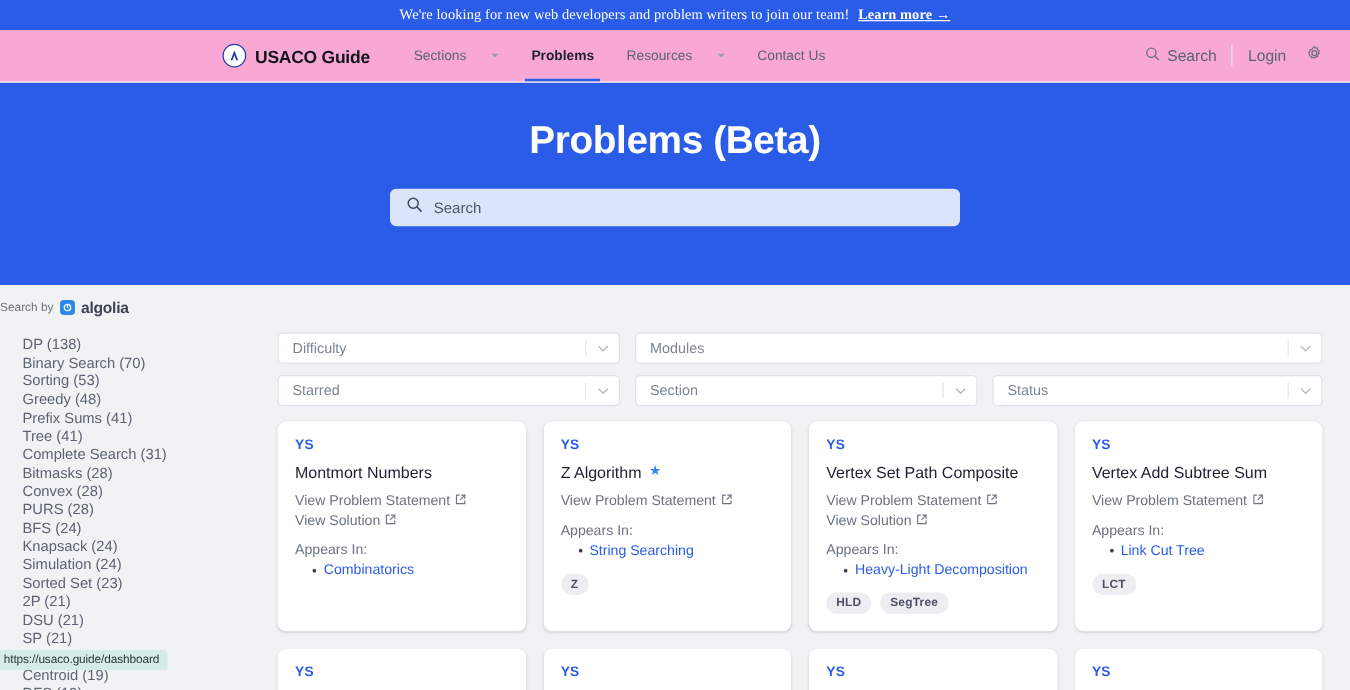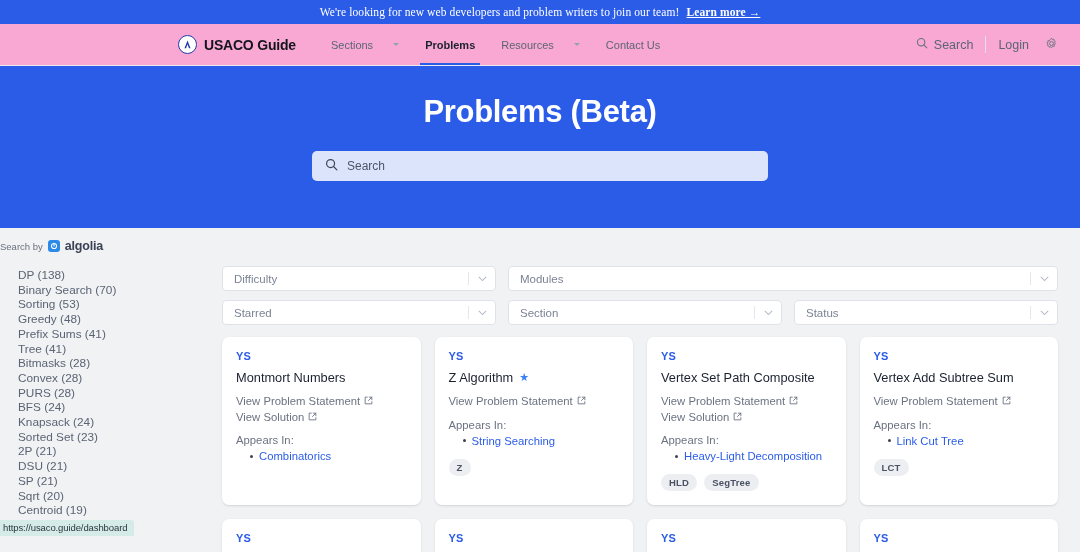--- a/index.html
+++ b/index.html
@@ -280,25 +280,27 @@
 
 <div class="content">
 
   <div class="sidebar">
     <div class="side-item">DP (138)</div>
     <div class="side-item">Binary Search (70)</div>
     <div class="side-item">Sorting (53)</div>
     <div class="side-item">Greedy (48)</div>
     <div class="side-item">Prefix Sums (41)</div>
     <div class="side-item">Tree (41)</div>
+    <div class="side-item">Complete Search (31)</div>
     <div class="side-item">Bitmasks (28)</div>
     <div class="side-item">Convex (28)</div>
     <div class="side-item">PURS (28)</div>
     <div class="side-item">BFS (24)</div>
     <div class="side-item">Knapsack (24)</div>
+    <div class="side-item">Simulation (24)</div>
     <div class="side-item">Sorted Set (23)</div>
     <div class="side-item">2P (21)</div>
     <div class="side-item">DSU (21)</div>
     <div class="side-item">SP (21)</div>
     <div class="side-item">Sqrt (20)</div>
     <div class="side-item">Centroid (19)</div>
     <div class="side-item">DFS (19)</div>
   </div>
 
   <div class="main">

